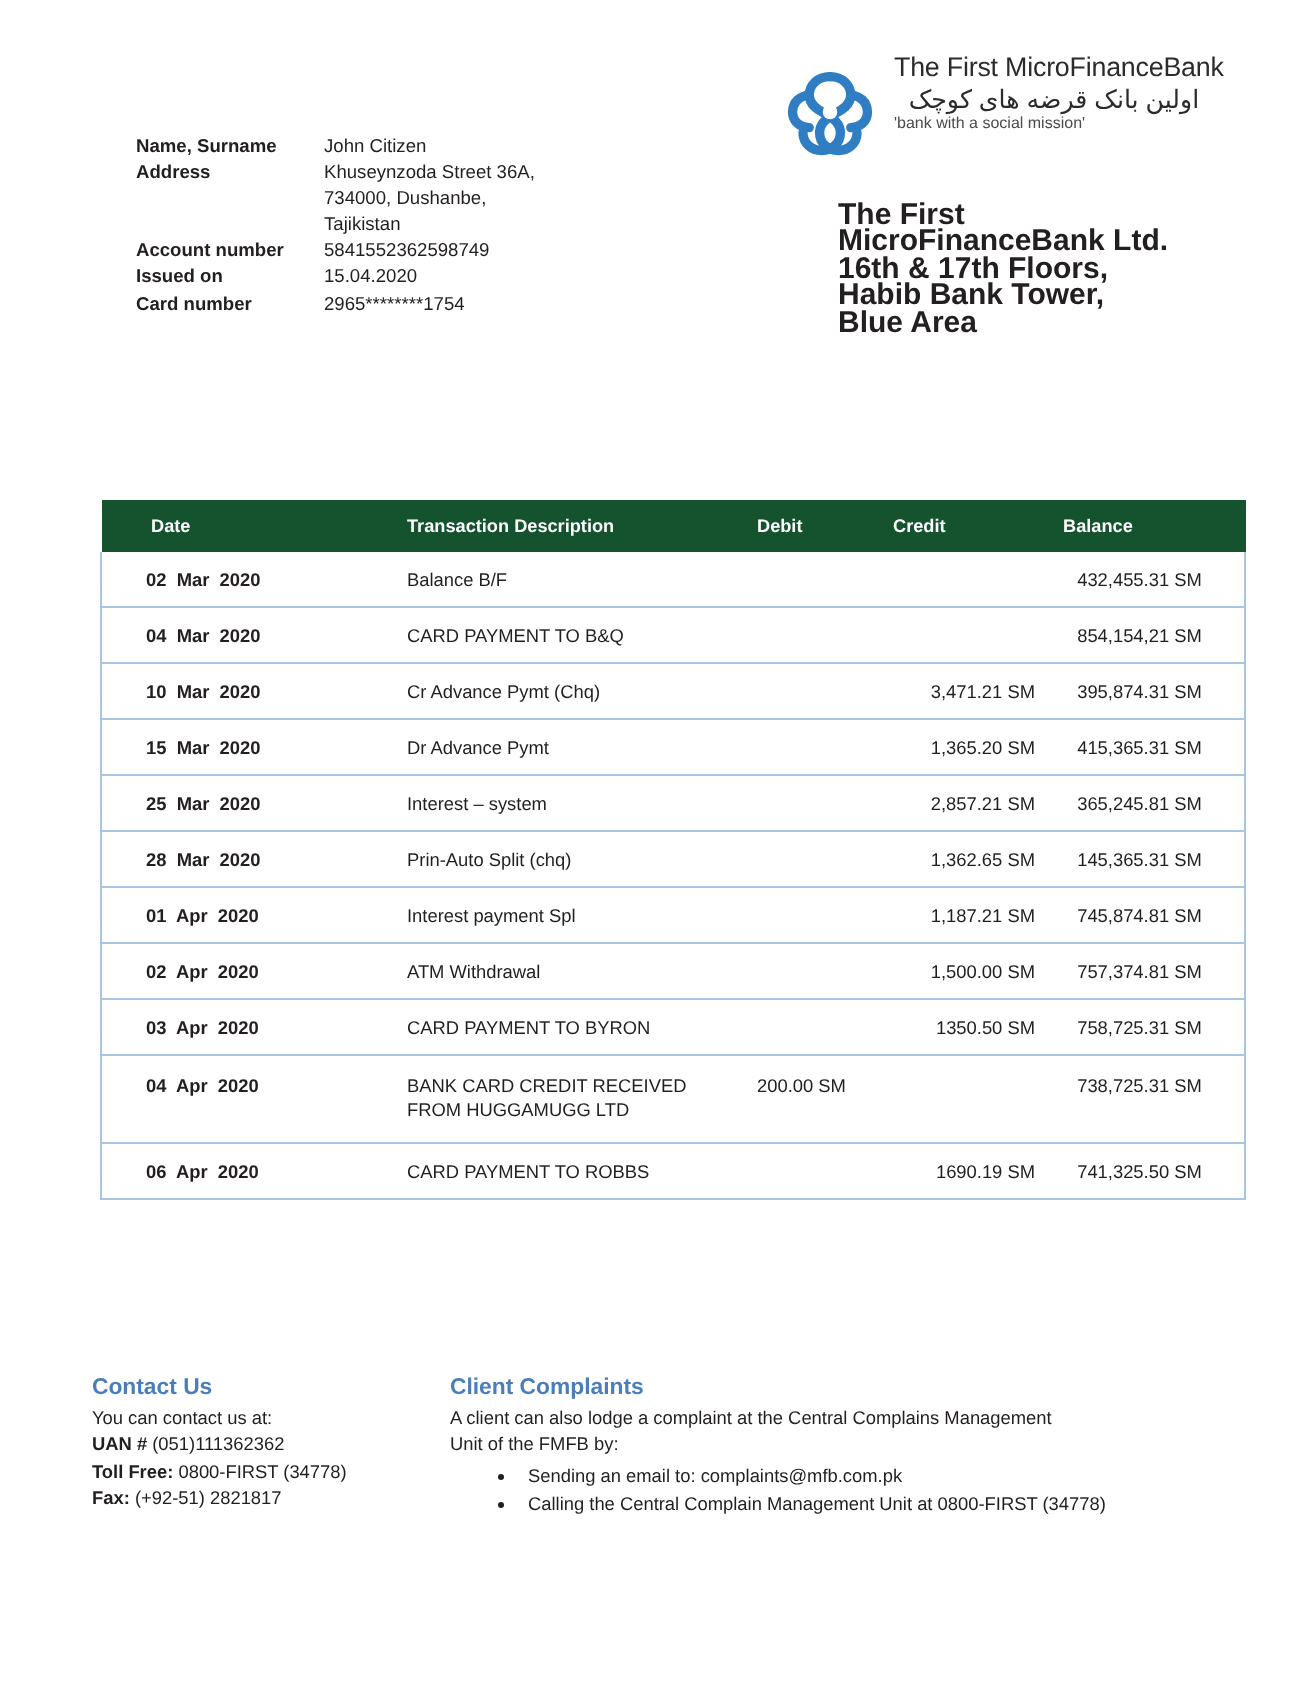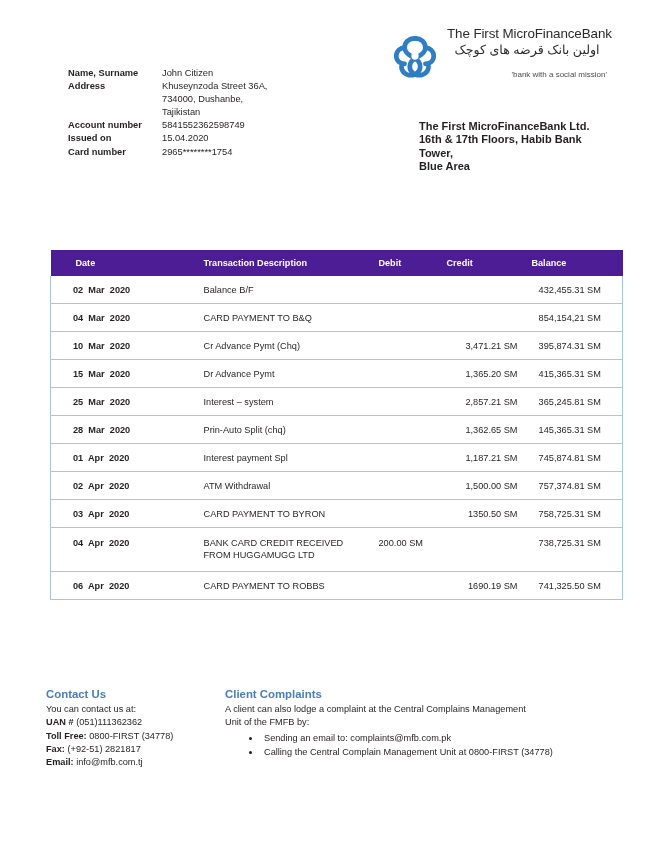--- a/index.html
+++ b/index.html
@@ -73,47 +73,46 @@
     font-size: 12.6px;
     color: #2b2b2b;
     text-align: center;
     direction: rtl;
     margin-top: 1px;
     white-space: nowrap;
   }
   .bank-tagline {
     font-size: 8px;
     color: #4b4b4b;
-    text-align: right;
-    margin-top: 13px;
+    margin-top: 0;
     white-space: nowrap;
   }
 
   .bank-address {
     position: absolute;
     left: 419px;
-    top: 120px;
+    top: 101px;
     width: 180px;
-    font-size: 11px;
+    font-size: 15px;
     line-height: 13.4px;
     font-weight: bold;
     white-space: pre-line;
   }
 
   
   .statement-table {
     position: absolute;
     left: 50px;
     top: 250px;
     width: 547px;
     border-collapse: collapse;
     table-layout: fixed;
   }
   .statement-table thead th {
-    background: #4c1d95;
+    background: #14532d;
     color: #ffffff;
     font-size: 9.1px;
     font-weight: bold;
     height: 26px;
     padding: 0;
     text-align: left;
     vertical-align: middle;
   }
   .th-date      { width: 128px; padding-left: 25px !important; }
   .th-desc      { width: 175px; }
@@ -424,23 +423,20 @@
     <div>You can contact us at:</div>
     <div class="contact-line">
       <b>UAN # </b><span>(051)111362362</span>
     </div>
     <div class="contact-line">
       <b>Toll Free: </b><span>0800-FIRST (34778)</span>
     </div>
     <div class="contact-line">
       <b>Fax: </b><span>(+92-51) 2821817</span>
     </div>
-    <div class="contact-line">
-      <b>Email: </b><span>info@mfb.com.tj</span>
-    </div>
   </div>
 
   <div class="complaints-block">
     <div class="foot-heading">Client Complaints</div>
     <div class="complaints-intro">A client can also lodge a complaint at the Central Complains Management
 Unit of the FMFB by:</div>
     <ul class="complaints-list">
       <li>Sending an email to: complaints@mfb.com.pk</li>
       <li>Calling the Central Complain Management Unit at 0800-FIRST (34778)</li>
     </ul>

